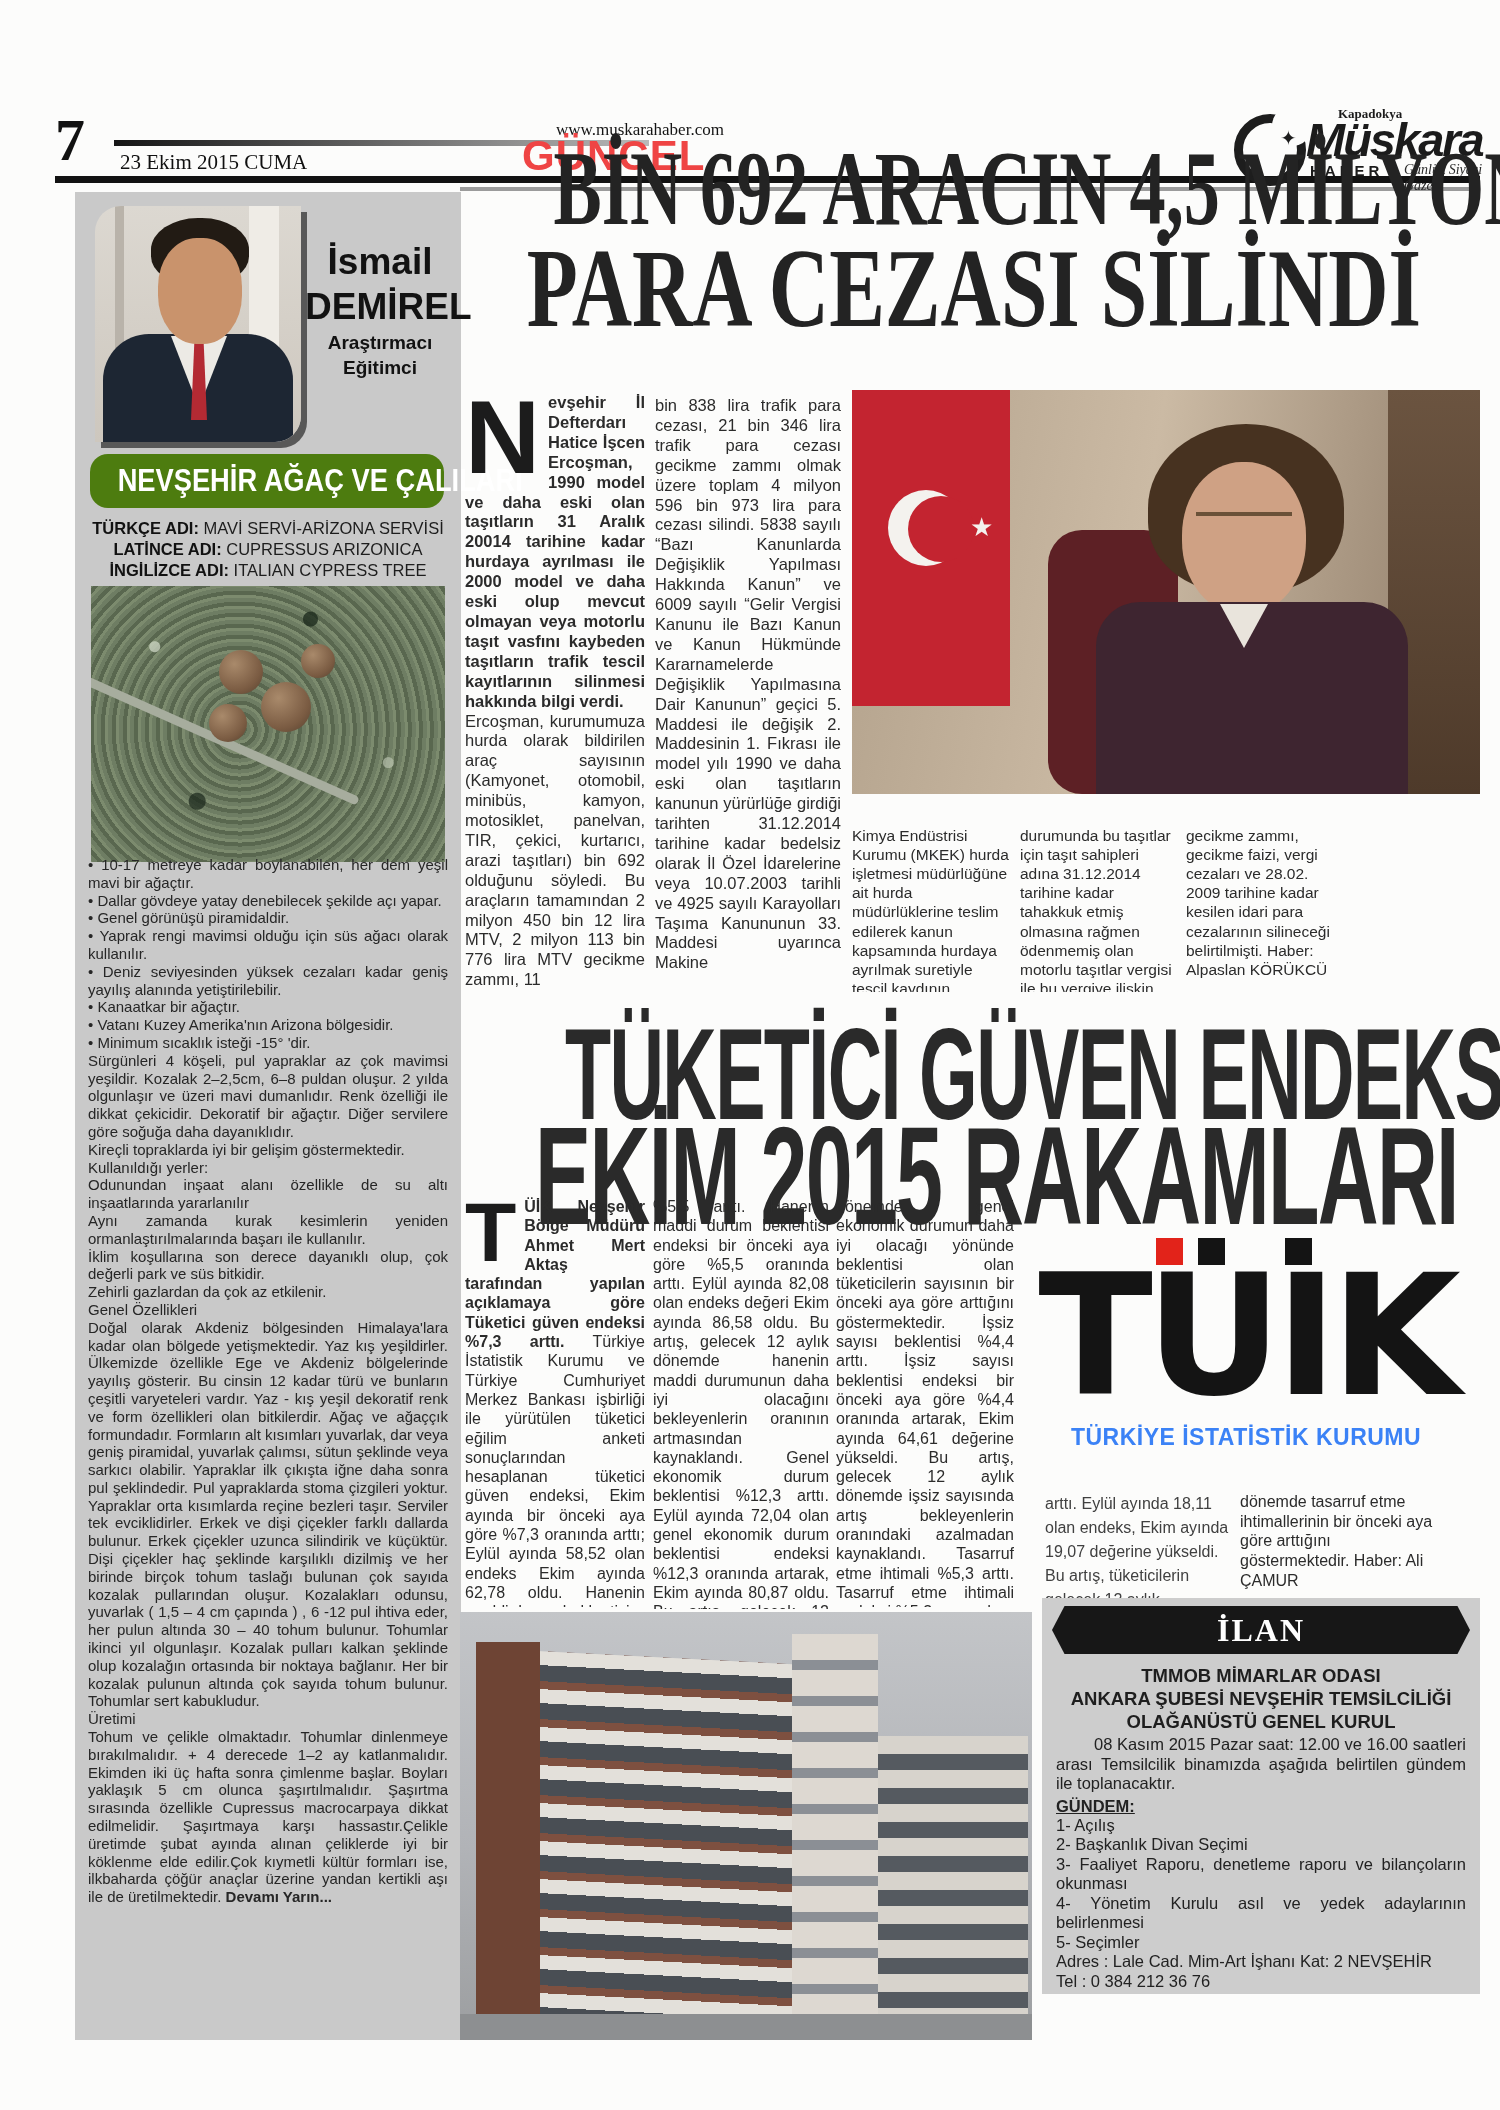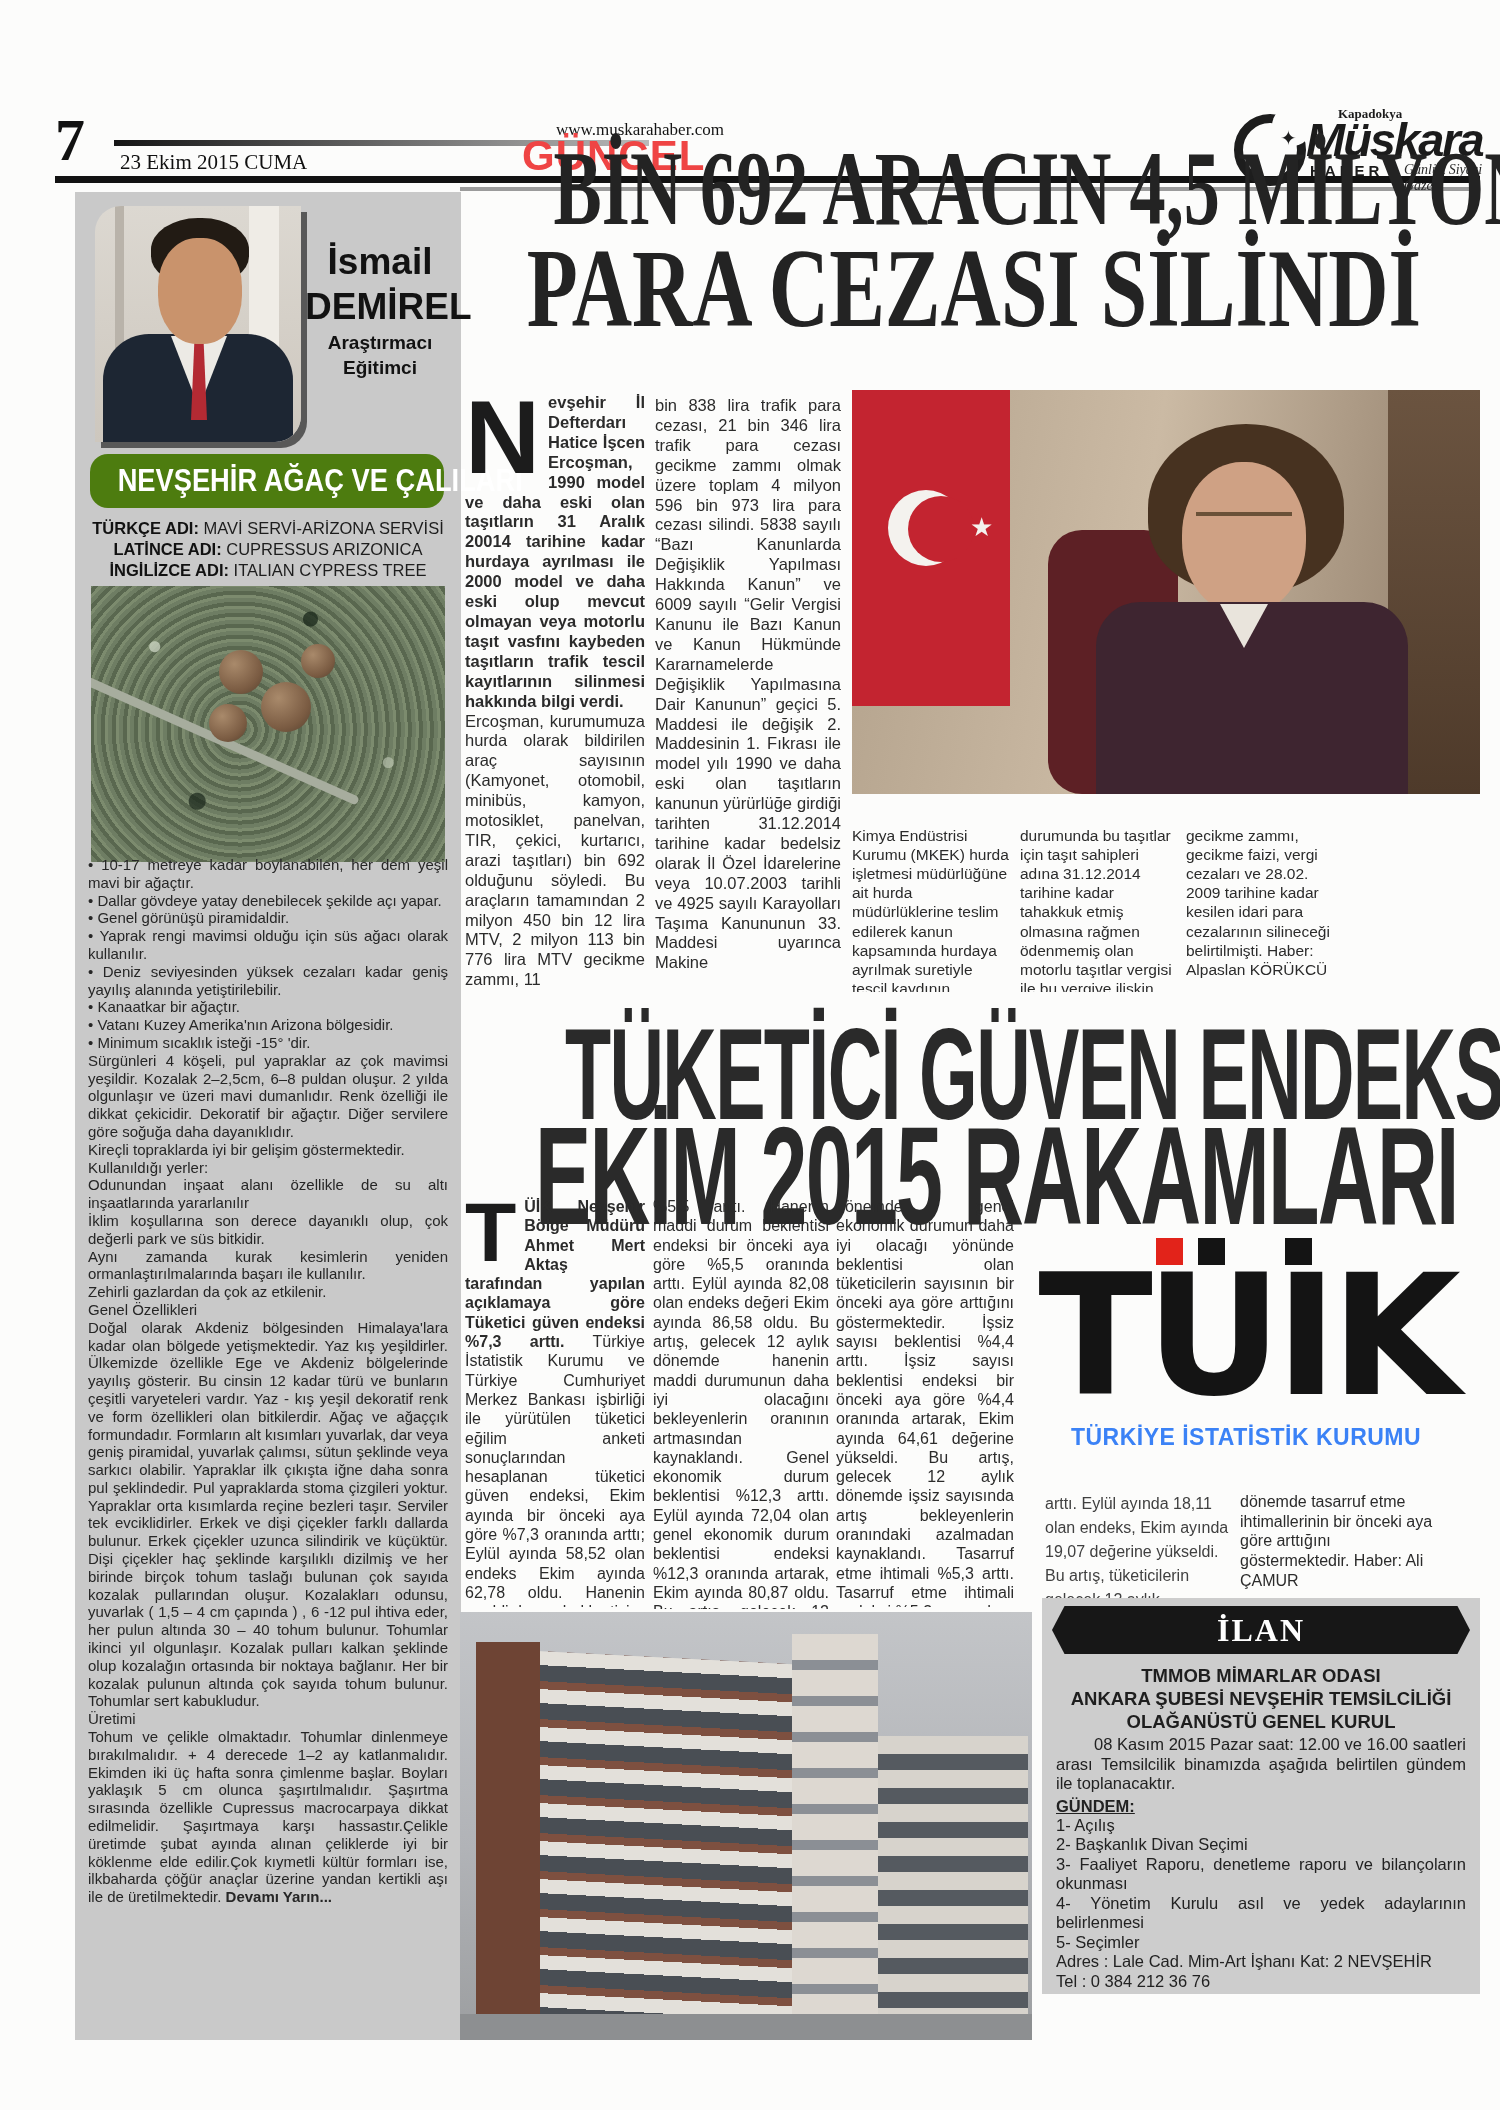--- a/index.html
+++ b/index.html
@@ -216,22 +216,22 @@
       <p>• Genel görünüşü piramidaldir.</p>
       <p>• Yaprak rengi mavimsi olduğu için süs ağacı olarak kullanılır.</p>
       <p>•  Deniz seviyesinden yüksek cezaları kadar geniş yayılış alanında yetiştirilebilir.</p>
       <p>• Kanaatkar bir ağaçtır.</p>
       <p>• Vatanı Kuzey Amerika'nın Arizona bölgesidir.</p>
       <p>• Minimum sıcaklık isteği -15° 'dir.</p>
       <p>Sürgünleri 4 köşeli, pul yapraklar az çok mavimsi yeşildir. Kozalak 2–2,5cm, 6–8 puldan oluşur. 2 yılda olgunlaşır ve üzeri mavi dumanlıdır. Renk özelliği ile dikkat çekicidir. Dekoratif bir ağaçtır. Diğer servilere göre soğuğa daha dayanıklıdır.</p>
       <p>Kireçli topraklarda iyi bir gelişim göstermektedir.</p>
       <p>Kullanıldığı yerler:</p>
       <p>Odunundan inşaat alanı özellikle de su altı inşaatlarında yararlanılır</p>
+      <p>Aynı zamanda kurak kesimlerin yeniden ormanlaştırılmalarında başarı ile kullanılır.</p>
       <p>İklim koşullarına son derece dayanıklı olup, çok değerli park ve süs bitkidir.</p>
-      <p>Aynı zamanda kurak kesimlerin yeniden ormanlaştırılmalarında başarı ile kullanılır.</p>
       <p>Zehirli gazlardan da çok az etkilenir.</p>
       <p>Genel Özellikleri</p>
       <p>Doğal olarak Akdeniz bölgesinden Himalaya'lara kadar olan bölgede yetişmektedir. Yaz kış yeşildirler. Ülkemizde özellikle Ege ve Akdeniz bölgelerinde yayılış gösterir. Bu cinsin 12 kadar türü ve bunların çeşitli varyeteleri vardır. Yaz - kış yeşil dekoratif renk ve form özellikleri olan bitkilerdir. Ağaç ve ağaççık formundadır. Formların alt kısımları yuvarlak, dar veya geniş piramidal, yuvarlak çalımsı, sütun şeklinde veya sarkıcı olabilir. Yapraklar ilk çıkışta iğne daha sonra pul şeklindedir. Pul yapraklarda stoma çizgileri yoktur. Yapraklar orta kısımlarda reçine bezleri taşır. Serviler tek evciklidirler. Erkek ve dişi çiçekler farklı dallarda bulunur. Erkek çiçekler uzunca silindirik ve küçüktür. Dişi çiçekler haç şeklinde karşılıklı dizilmiş ve her birinde birçok tohum taslağı bulunan çok sayıda kozalak pullarından oluşur. Kozalakları odunsu, yuvarlak ( 1,5 – 4 cm çapında ) , 6 -12 pul ihtiva eder, her pulun altında 30 – 40 tohum bulunur. Tohumlar ikinci yıl olgunlaşır. Kozalak pulları kalkan şeklinde olup kozalağın ortasında bir noktaya bağlanır. Her bir kozalak pulunun altında çok sayıda tohum bulunur. Tohumlar sert kabukludur.</p>
       <p>Üretimi</p>
       <p><span>Tohum ve çelikle olmaktadır. Tohumlar dinlenmeye bırakılmalıdır. + 4 derecede 1–2 ay katlanmalıdır. Ekimden iki üç hafta sonra çimlenme başlar. Boyları yaklaşık 5 cm olunca şaşırtılmalıdır. Şaşırtma sırasında özellikle Cupressus macrocarpaya dikkat edilmelidir. Şaşırtmaya karşı hassastır.Çelikle üretimde şubat ayında alınan çeliklerde iyi bir köklenme elde edilir.Çok kıymetli kültür formları ise, ilkbaharda çöğür anaçlar üzerine yandan kertikli aşı ile de üretilmektedir. </span><b>Devamı Yarın...</b></p>
     </div>
   </div>
 
   <div class="abs hl hl1a"><span>BİN 692 ARACIN 4,5 MİLYON</span></div>
   <div class="abs hl hl1b"><span>PARA CEZASI SİLİNDİ</span></div>

